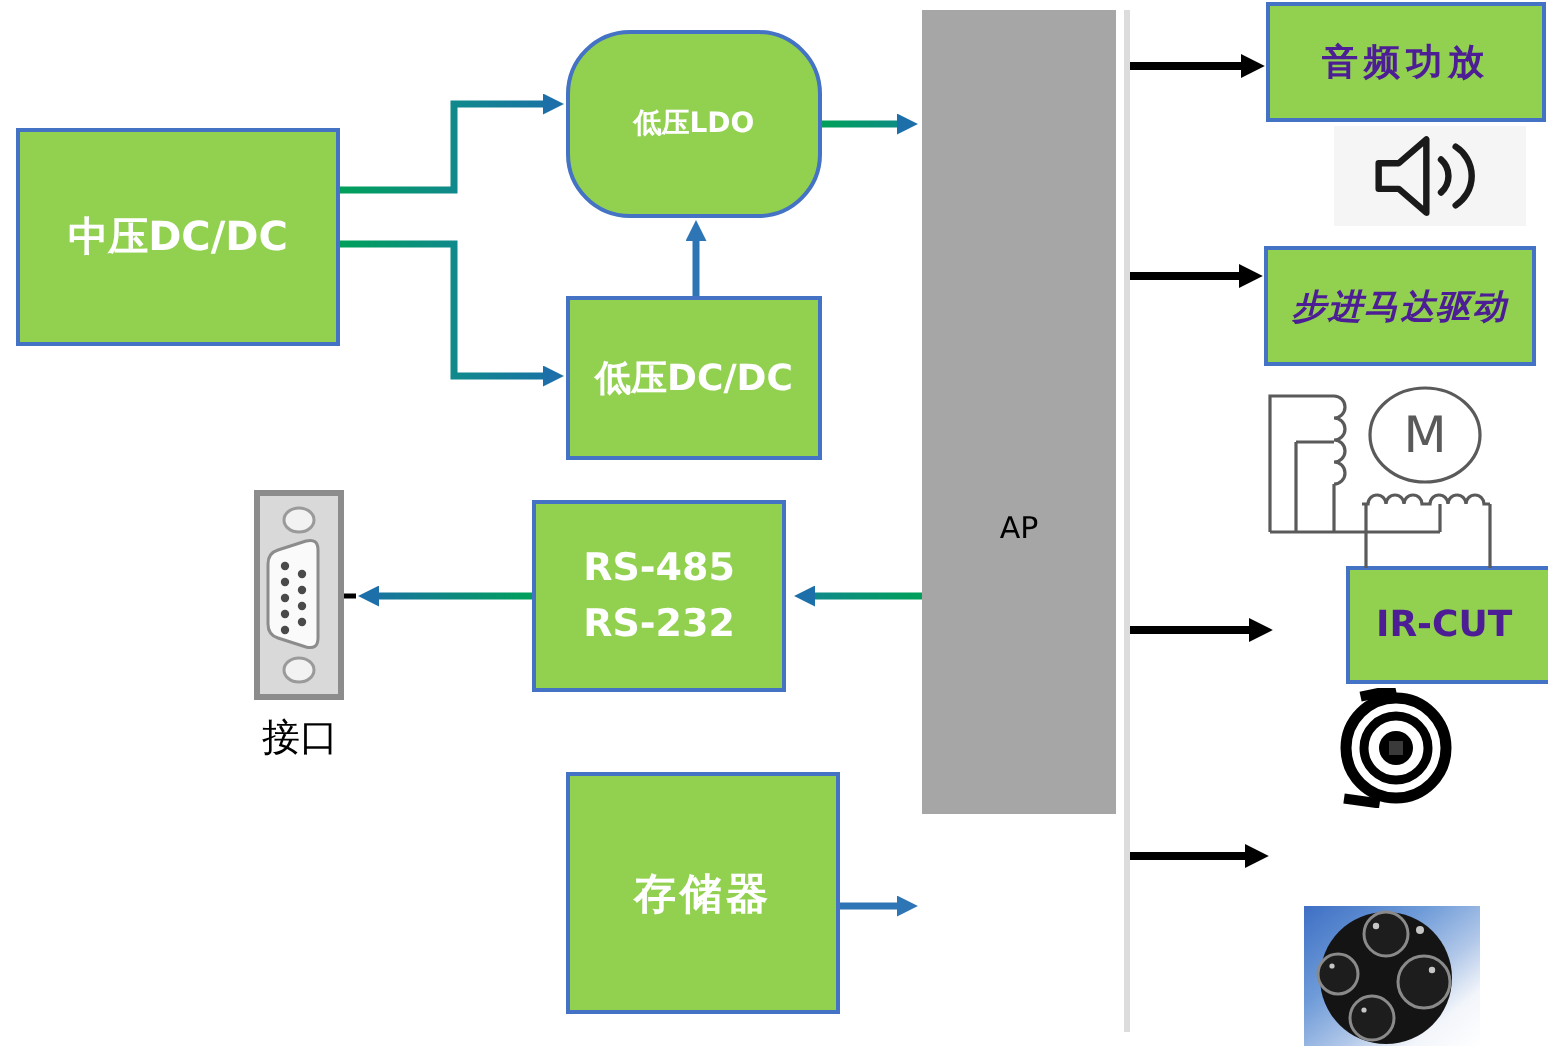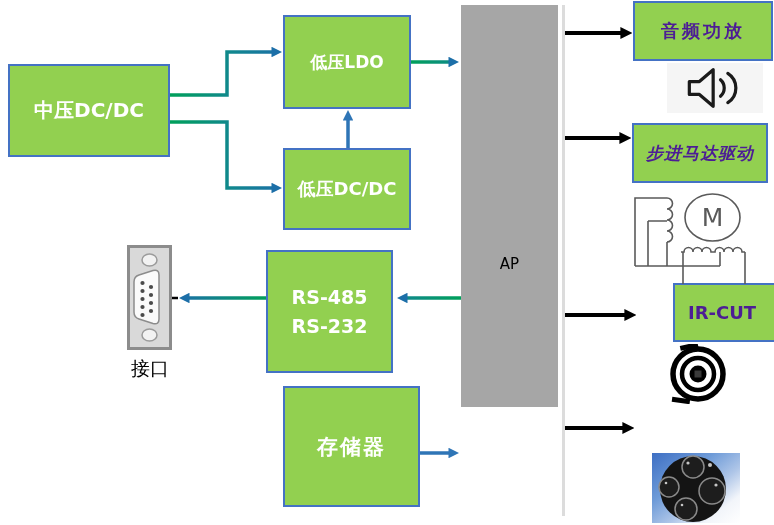--- a/index.html
+++ b/index.html
@@ -6,24 +6,24 @@
   html,body{margin:0;padding:0;background:#fff;}
   body{font-family:"DejaVu Sans","Liberation Sans",sans-serif;}
   .canvas{position:relative;width:774px;height:525px;background:#fff;overflow:hidden;}
   .connectors{position:absolute;left:0;top:0;z-index:1;}
   .gbox{position:absolute;box-sizing:border-box;z-index:2;
         background:var(--box-green,#92D050);
         border:2px solid var(--box-border,#4472C4);
         display:flex;align-items:center;justify-content:center;
         color:#fff;font-weight:bold;}
   .gbox.dark{color:#4c1d95;}
-  .box-mid-dcdc{left:8px;top:64px;width:162px;height:93px;font-size:20px;}
-  .box-low-ldo{left:283px;top:15px;width:128px;height:94px;font-size:17px;}
+  .box-mid-dcdc{left:8px;top:64px;width:162px;height:109px;font-size:20px;}
+  .box-low-ldo{left:283px;top:15px;width:128px;height:94px;font-size:14px;border-radius:32px;}
   .box-low-dcdc{left:283px;top:148px;width:128px;height:82px;font-size:18px;}
-  .box-serial{left:266px;top:250px;width:127px;height:123px;font-size:19px;flex-direction:column;line-height:1.5;}
+  .box-serial{left:266px;top:250px;width:127px;height:96px;font-size:19px;flex-direction:column;line-height:1.5;}
   .box-storage{left:283px;top:386px;width:137px;height:121px;font-size:21px;letter-spacing:2px;}
   .box-audio{left:633px;top:1px;width:140px;height:60px;font-size:18px;letter-spacing:3px;}
   .box-stepper{left:632px;top:123px;width:136px;height:60px;font-size:17px;letter-spacing:1px;font-style:italic;}
   .box-ircut{left:637px;top:283px;width:116px;height:59px;font-size:18px;justify-content:flex-start;padding-left:13px;margin-left:36px;}
   .box-led{left:635px;top:410px;width:122px;height:37px;font-size:19px;font-weight:normal;
            background:var(--led-blue,#9DC3E6);box-shadow:inset -5px 0 0 #fff;}
   .ap-bar{position:absolute;left:461px;top:5px;width:97px;height:402px;z-index:2;
           background:var(--ap-gray,#A6A6A6);}
   .ap-label{position:absolute;top:250px;left:0;width:100%;text-align:center;
             color:#000;font-size:15px;font-weight:normal;}

